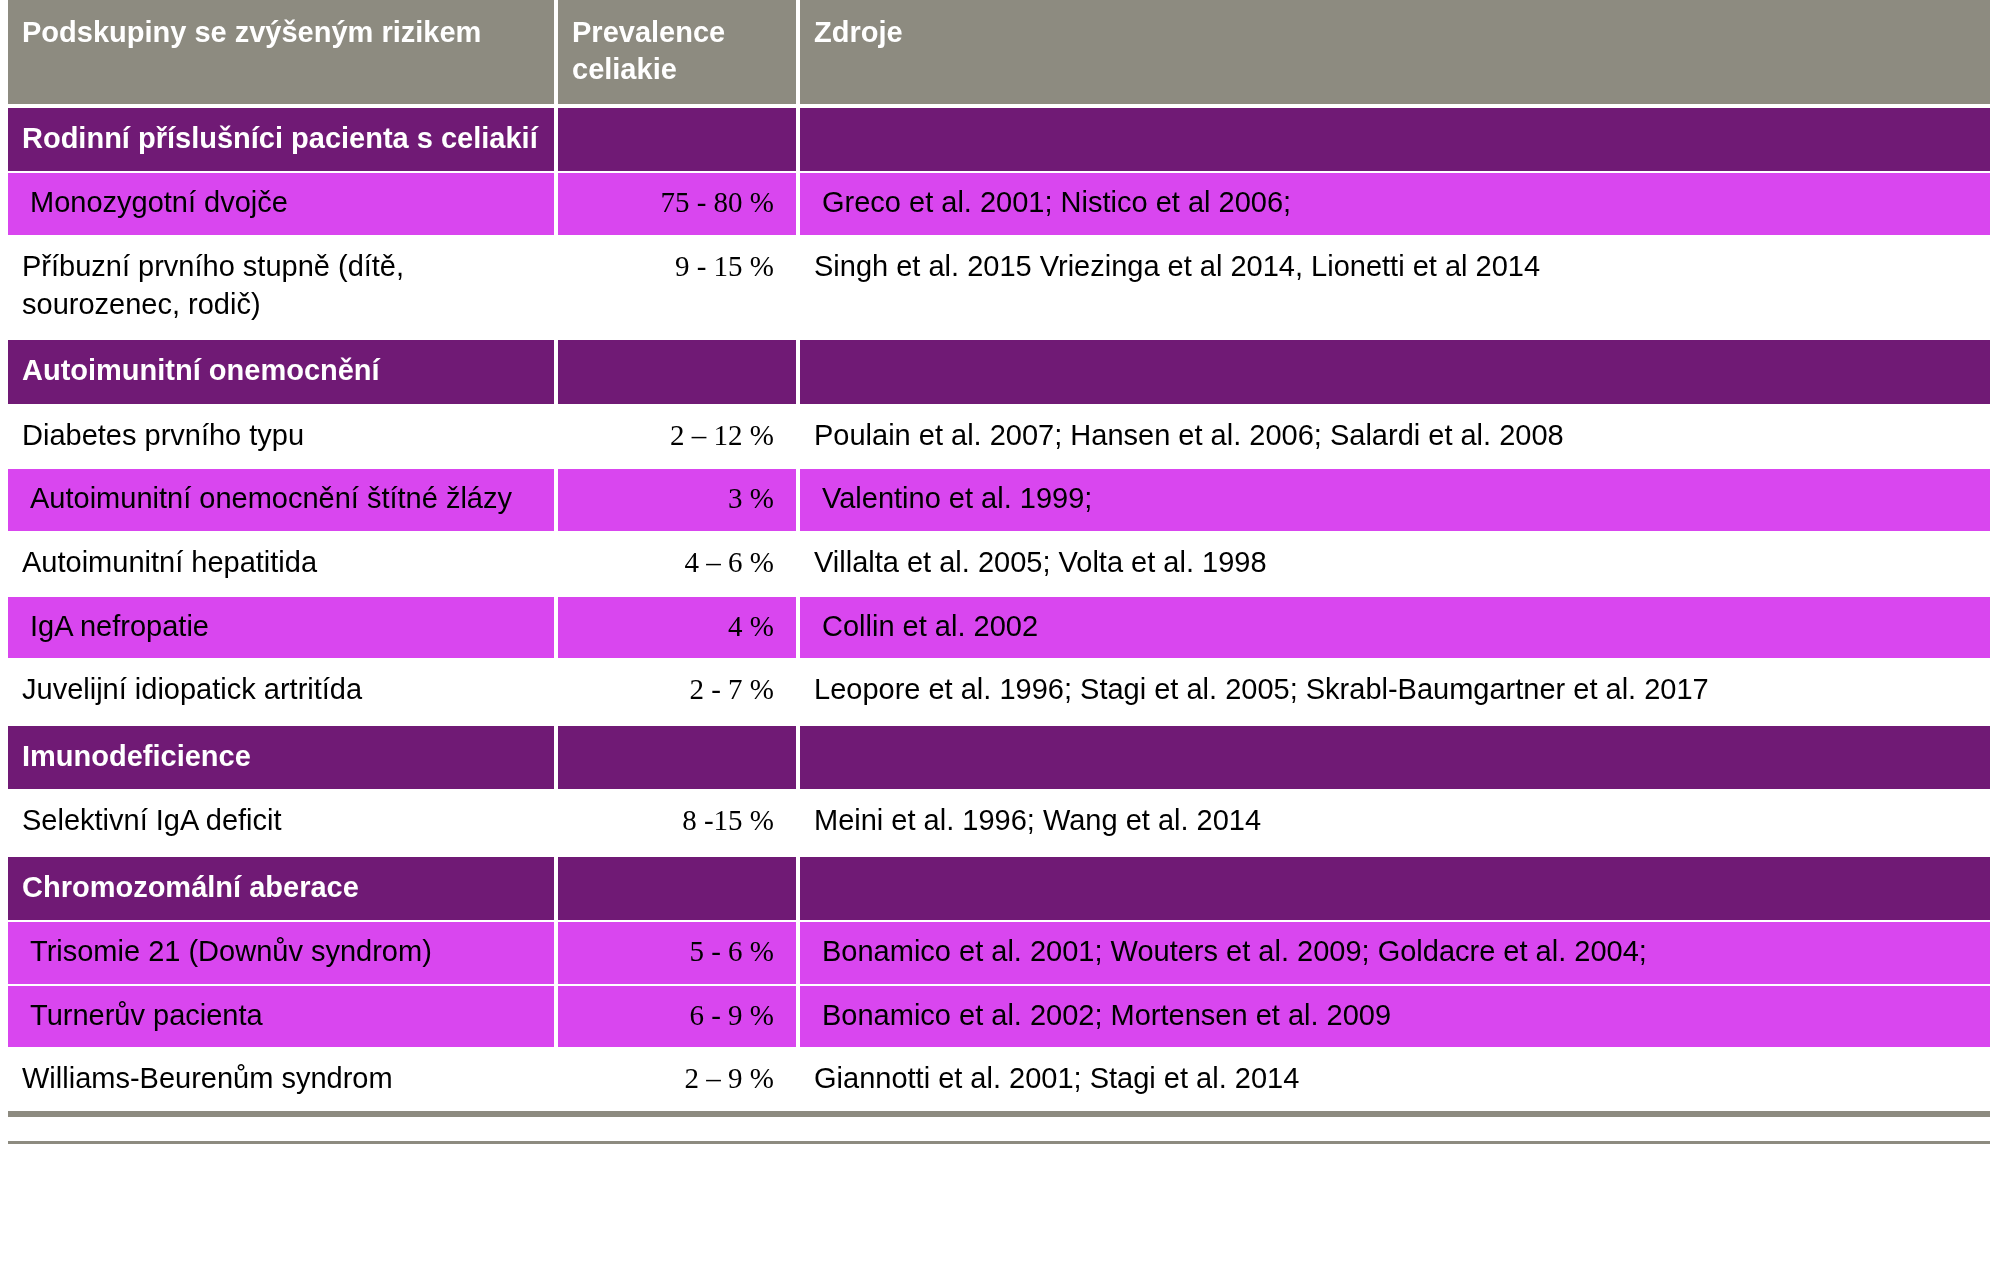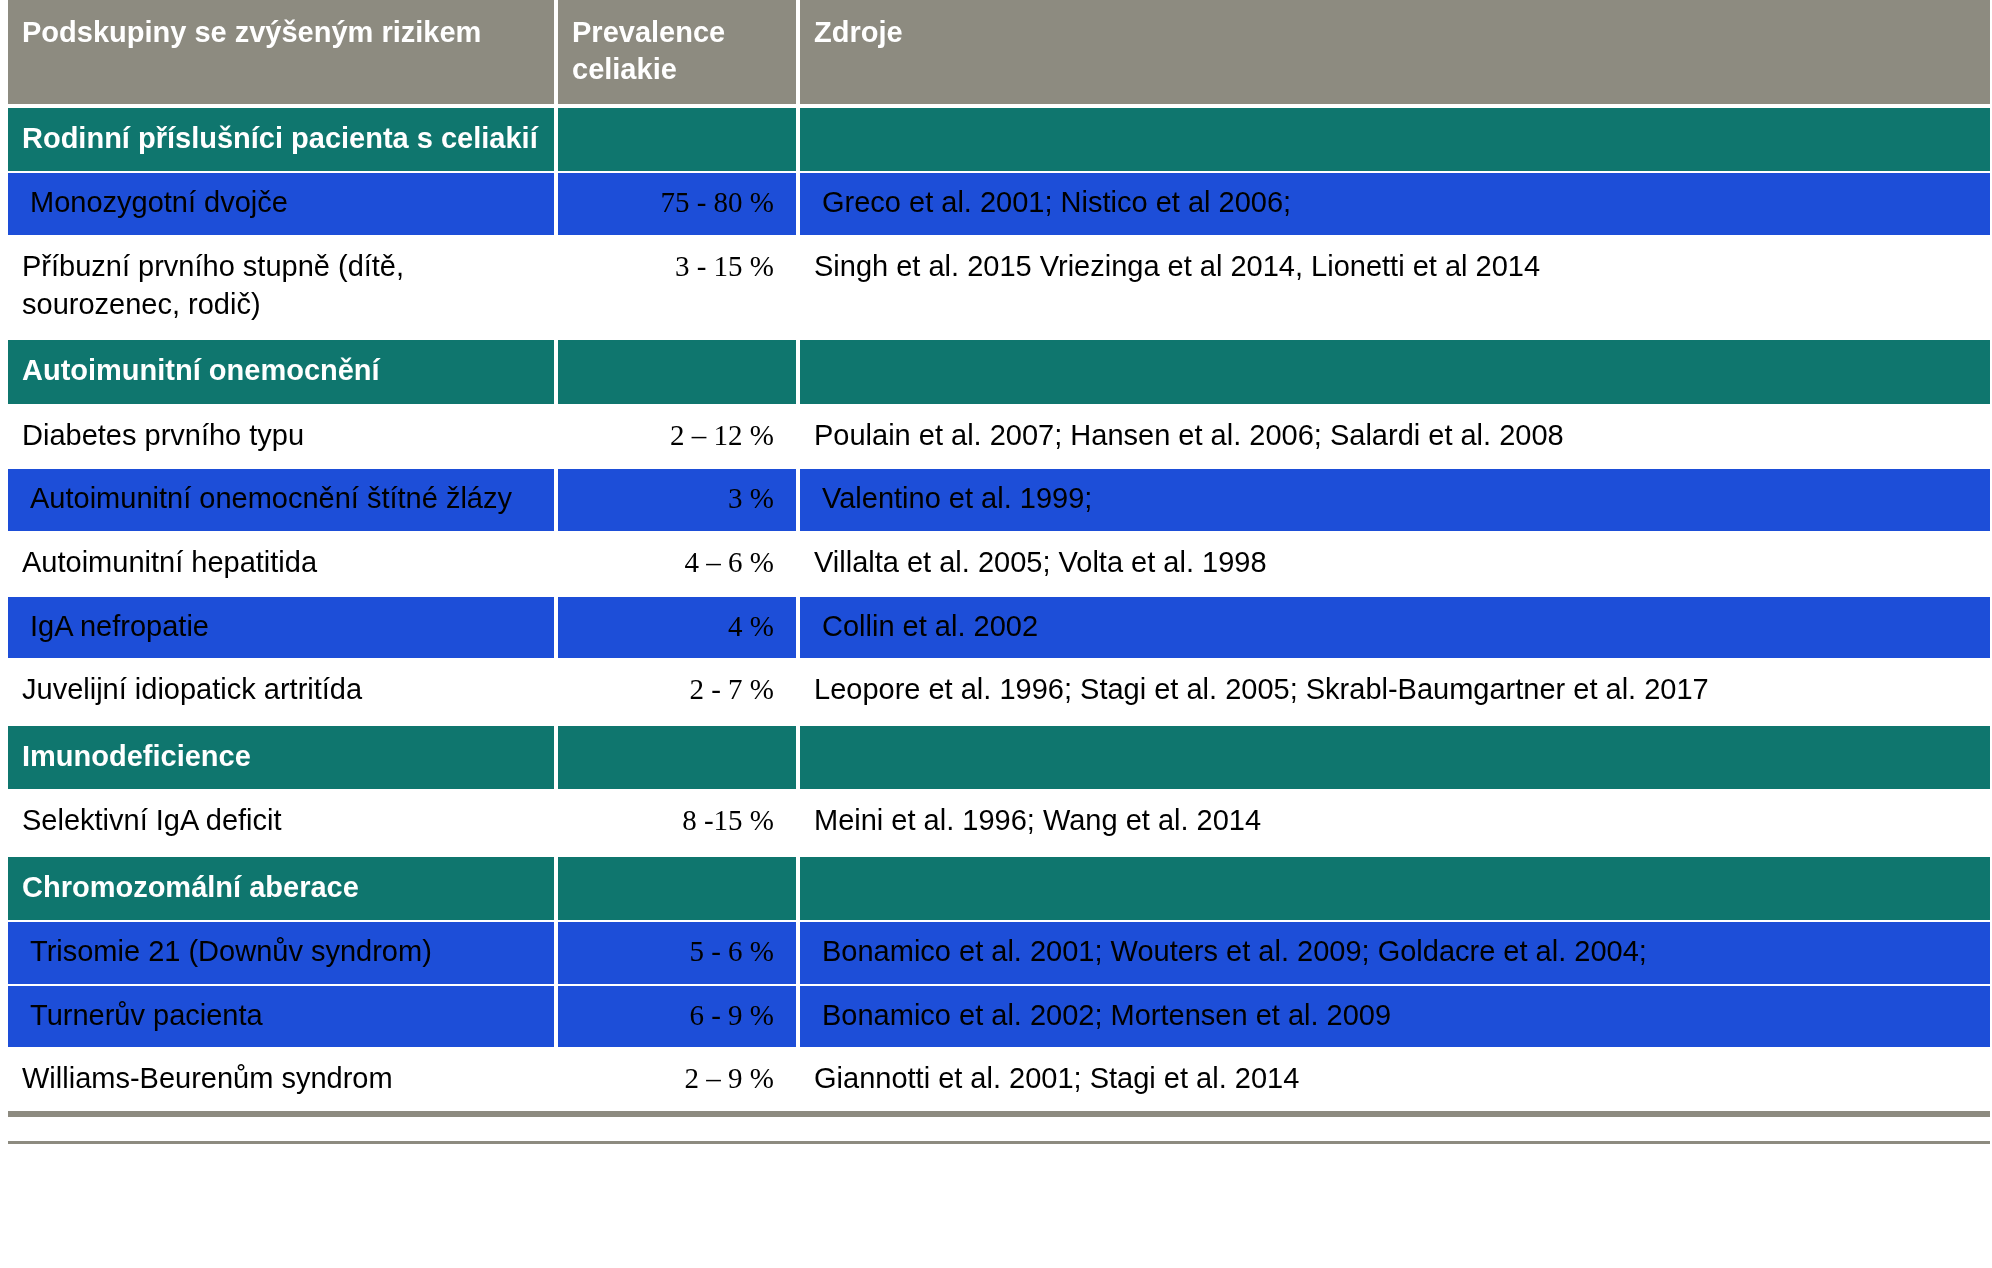--- a/index.html
+++ b/index.html
@@ -38,42 +38,42 @@
     vertical-align: top;
     padding: 14px 14px 16px 14px;
     line-height: 1.28;
     border: none;
   }
   thead th.th-sep {
     border-left: 4px solid #ffffff;
   }
   
   tr.group td {
-    background: #0f766e;
+    background: #701a75;
     color: #ffffff;
     font-weight: bold;
     vertical-align: top;
     line-height: 1.28;
     padding: 12px 14px 14px 14px;
     border-top: 4px solid #ffffff;
     border-bottom: none;
   }
   tr.group td.cell-num,
   tr.group td.cell-src {
     border-left: 4px solid #ffffff;
   }
   
   tbody td {
     padding: 11px 14px 13px 14px;
     vertical-align: top;
     line-height: 1.3;
     color: #000000;
     border-top: 2px solid #ffffff;
   }
-  tr.shade td { background: #1d4ed8; padding-left: 22px; }
+  tr.shade td { background: #d946ef; padding-left: 22px; }
   tr.plain td { background: #ffffff; margin-top: 29px; }
   td.cell-num {
     text-align: right;
     padding-right: 22px;
     border-left: 4px solid #ffffff;
     font-family: Liberation Serif, serif;
   }
   td.cell-src {
     border-left: 4px solid #ffffff;
     white-space: nowrap;
@@ -120,21 +120,21 @@
           <td class="cell-num"></td>
           <td class="cell-src"></td>
         </tr>
         <tr class="shade">
           <td class="cell-name">Monozygotní dvojče</td>
           <td class="cell-num">75 - 80 %</td>
           <td class="cell-src">Greco et al. 2001; Nistico et al 2006;</td>
         </tr>
         <tr class="plain">
           <td class="cell-name">Příbuzní prvního stupně (dítě, sourozenec, rodič)</td>
-          <td class="cell-num">3 - 15 %</td>
+          <td class="cell-num">9 - 15 %</td>
           <td class="cell-src"> Singh et al. 2015 Vriezinga et al 2014, Lionetti et al 2014</td>
         </tr>
         <tr class="group">
           <td class="cell-name">Autoimunitní onemocnění</td>
           <td class="cell-num"></td>
           <td class="cell-src"></td>
         </tr>
         <tr class="plain">
           <td class="cell-name">Diabetes prvního typu</td>
           <td class="cell-num">2 – 12 %</td>

